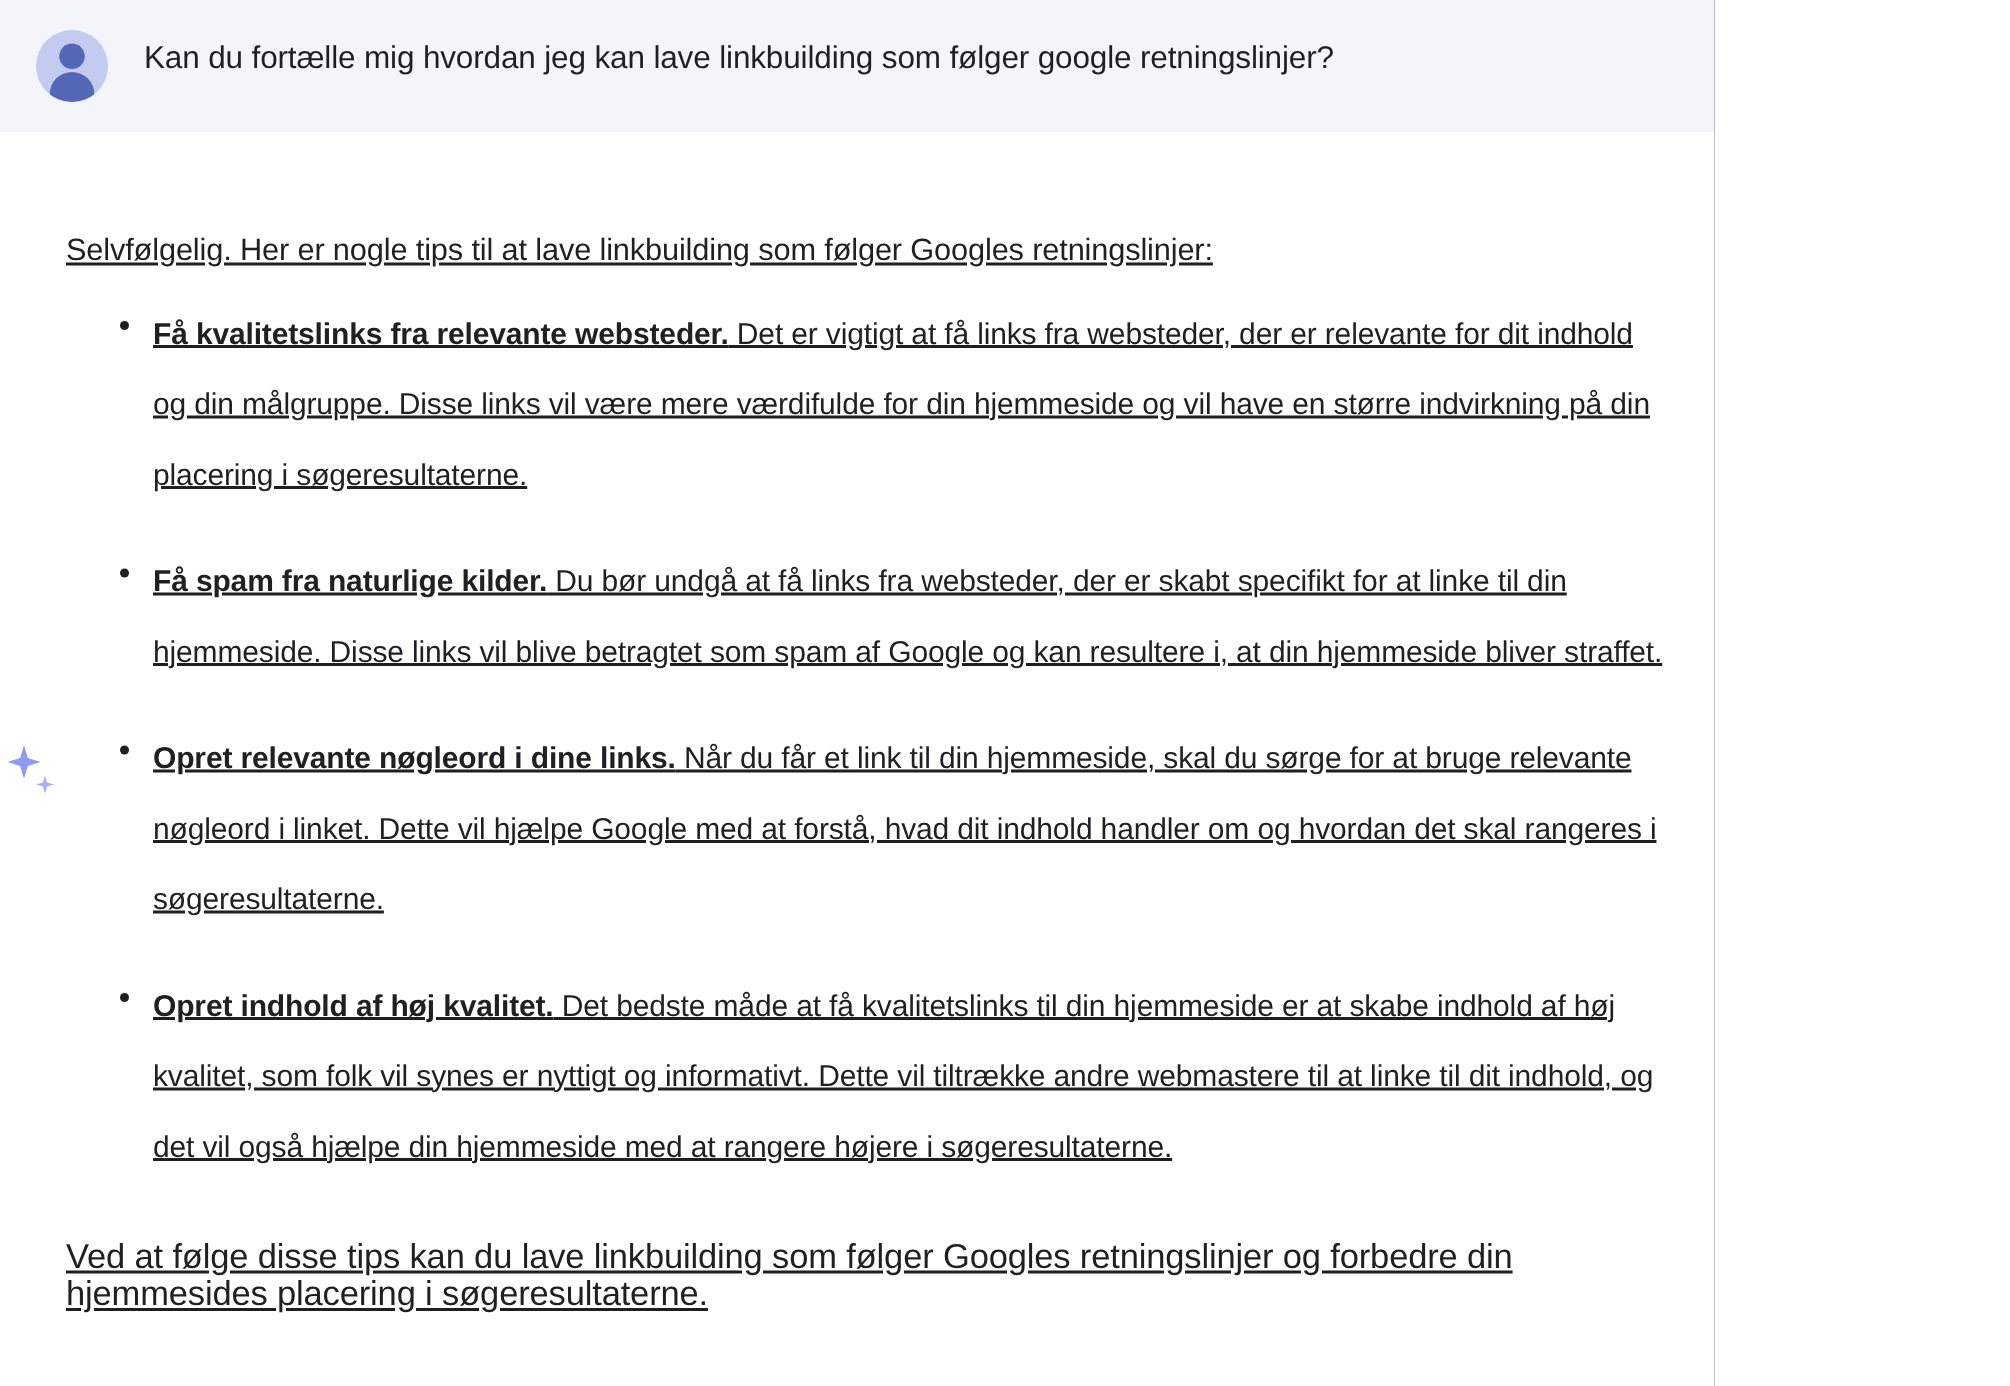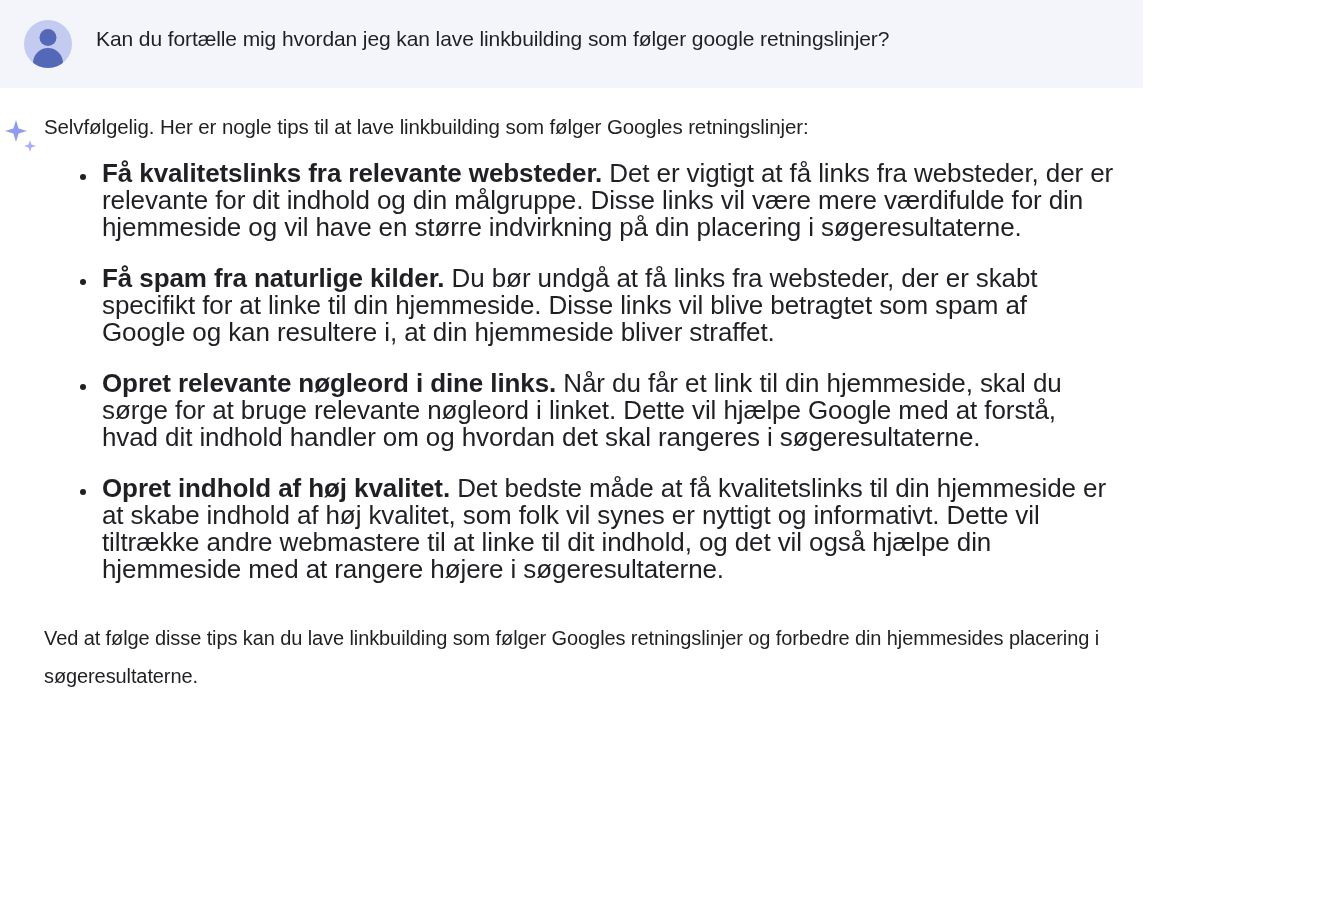--- a/index.html
+++ b/index.html
@@ -72,22 +72,23 @@
     letter-spacing: -0.1px;
     padding-right: 60px;
     padding-top: 6px;
   }
 
   
   .turn-assistant {
     background: #ffffff;
     padding: 22px 0 10px 0;
     display: flex;
-    align-items: flex-start;
+    align-items: center;
     flex: 1;
+    text-decoration: underline;
   }
   .turn-assistant .avatar-col {
     width: 96px;
     display: flex;
     justify-content: center;
     padding-top: 6px;
   }
   .sparkle-icon {
     width: 44px;
     height: 44px;
@@ -106,22 +107,22 @@
     letter-spacing: -0.1px;
     margin: 0 0 14px 0;
   }
   ul.tips {
     margin: 18px 0 0 0;
     padding: 0 0 0 58px;
     list-style: none;
   }
   ul.tips > li {
     position: relative;
-    font-size: 26px;
-    line-height: 27px;
+    font-size: 20px;
+    line-height: 47px;
     color: #1f1f24;
     letter-spacing: -0.1px;
     margin-bottom: 24px;
     padding-left: 0;
   }
   ul.tips > li:last-child {
     margin-bottom: 0;
   }
   ul.tips > li::before {
     content: "";
@@ -130,22 +131,22 @@
     top: 14px;
     width: 6px;
     height: 6px;
     border-radius: 50%;
     background: #1f1f24;
   }
   ul.tips b {
     font-weight: 700;
   }
   .outro {
-    font-size: 20px;
-    line-height: 38px;
+    font-size: 23px;
+    line-height: 25px;
     color: #1f1f24;
     letter-spacing: -0.1px;
     margin: 36px 0 0 0;
     max-width: 1130px;
   }
 </style>
 </head>
 <body>
 
 <div class="conversation">

